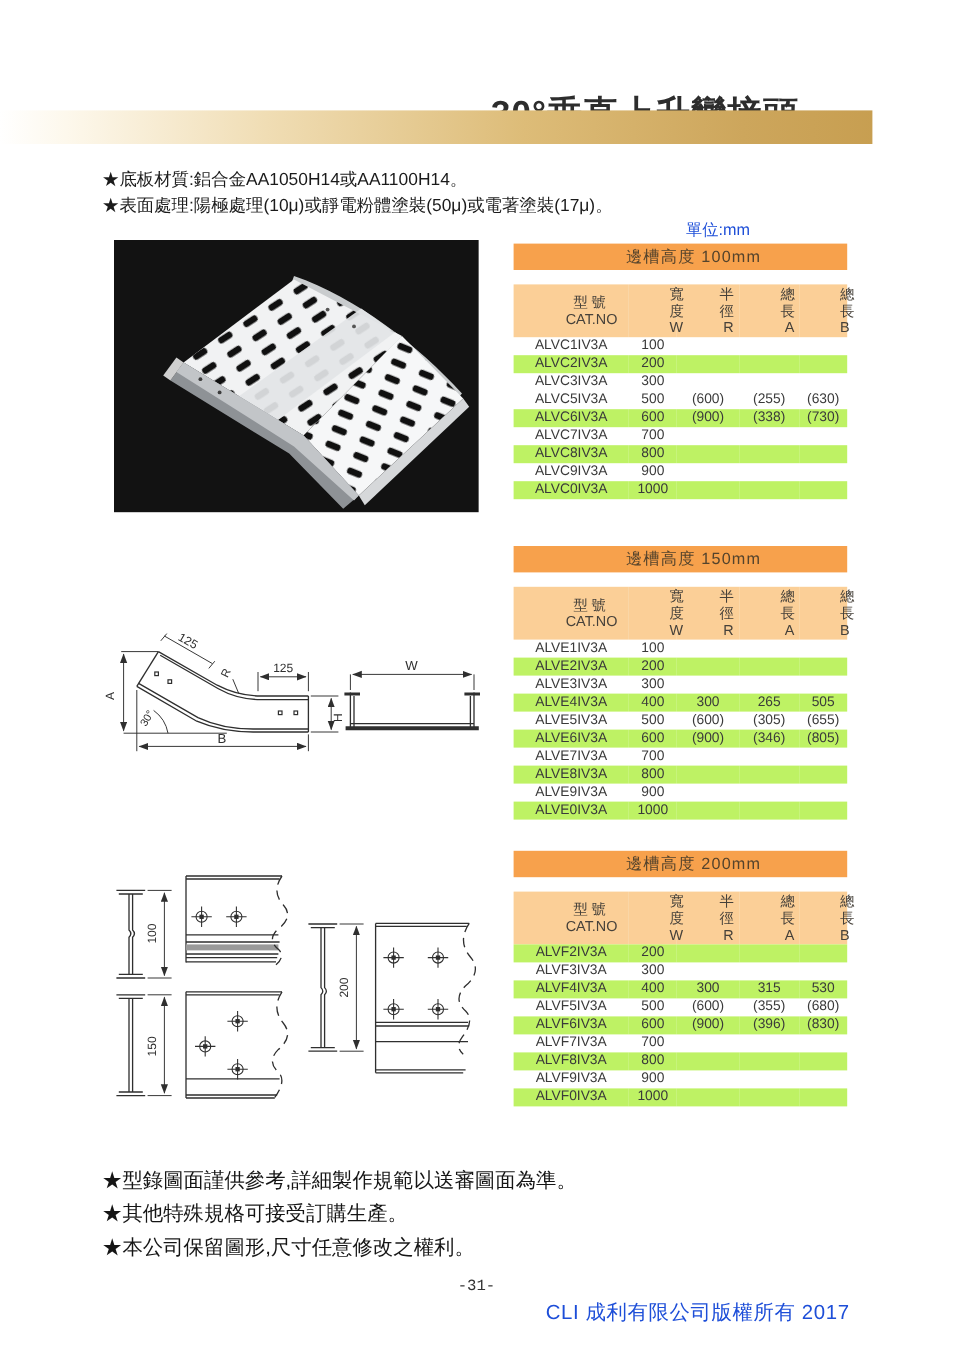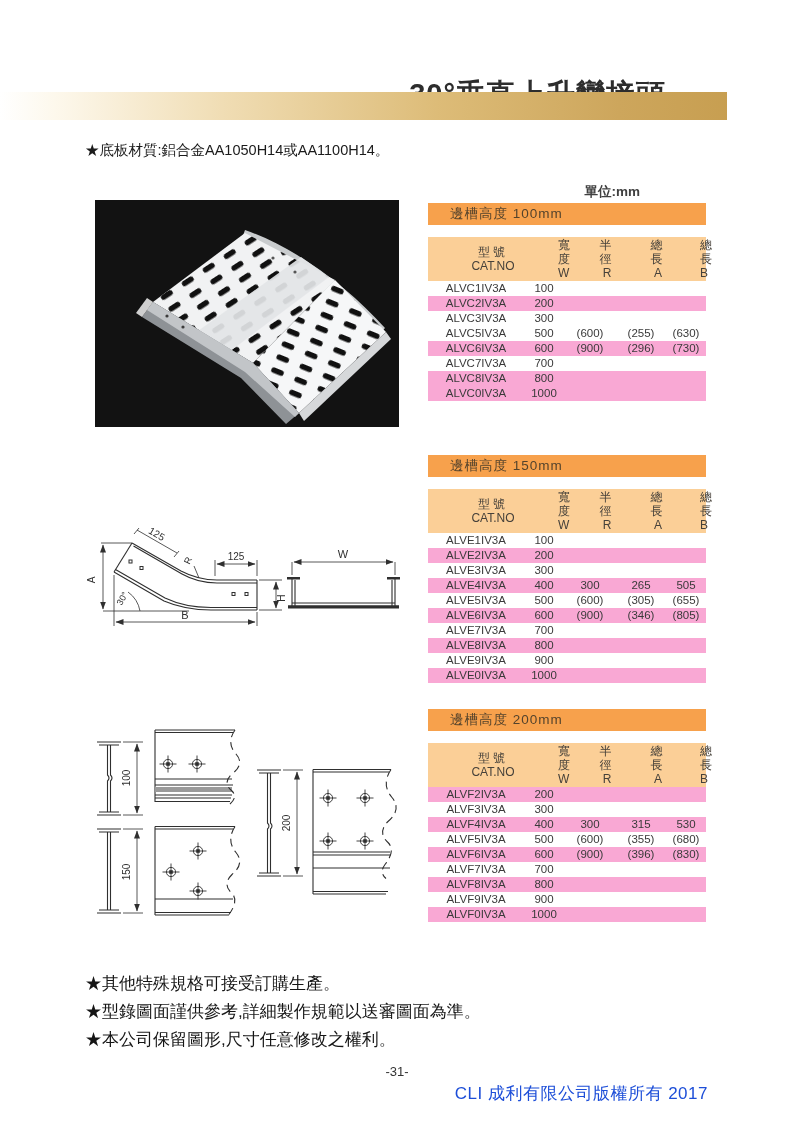--- a/index.html
+++ b/index.html
@@ -3,50 +3,51 @@
 <meta charset="utf-8">
 <style>
   html,body{margin:0;padding:0;background:#ffffff;}
   .page{position:relative;width:727px;height:1123px;background:#fff;overflow:hidden;
         font-family:"Liberation Sans",sans-serif;color:#222;}
   .title{position:absolute;top:56px;right:61px;font-size:29px;font-weight:bold;
          color:#2d2d2d;letter-spacing:1px;white-space:nowrap;}
   .goldbar{position:absolute;top:92px;left:0;width:794px;height:28px;
            background:linear-gradient(90deg,#ffffff 0%,#fdf8ec 7%,#f0ddb4 28%,#ddbc78 55%,#cda65c 78%,#c49a4a 100%);}
   .top-notes{position:absolute;left:85px;top:139px;font-size:14.5px;line-height:22px;color:#1b1b1b;}
-  .unit{position:absolute;top:183px;right:87px;font-size:13.5px;color:#404040;font-weight:bold;}
+  .unit{position:absolute;top:183px;right:102px;font-size:13.5px;color:#1d4ed8;}
   .photo{position:absolute;left:95px;top:200px;width:304px;height:227px;display:block;}
   .drawing1{position:absolute;left:85px;top:520px;width:330px;height:120px;display:block;}
   .drawing2{position:absolute;left:85px;top:727px;width:330px;height:200px;display:block;}
   .tablebox{position:absolute;left:428px;width:278px;}
   .secbar{height:22px;background:#F7A14C;margin-bottom:12px;box-sizing:border-box;
-          padding-left:22px;font-size:13.5px;line-height:22px;color:#54432c;letter-spacing:1px;}
+          padding-left:22px;font-size:13.5px;line-height:22px;color:#54432c;letter-spacing:1px;text-align:center;}
   table.spec{border-collapse:collapse;width:278px;table-layout:fixed;}
   table.spec thead th{background:#FBCF97;font-weight:normal;padding:1px 0;vertical-align:middle;}
   table.spec thead th div{font-size:12px;line-height:14px;color:#46413a;text-align:center;margin-left:34px;}
   table.spec thead th div.zh{letter-spacing:3px;}
   table.spec tbody td{height:15px;line-height:15px;padding:0;font-size:11.5px;color:#3a3a3a;
                       text-align:center;white-space:nowrap;}
-  table.spec tbody tr.alt{background:#f9a8d4;}
+  table.spec tbody tr.alt{background:#bef264;}
   .bottom-notes{position:absolute;left:85px;top:970px;font-size:17px;line-height:28px;color:#151515;}
   .pagenum{position:absolute;top:1064px;left:0;width:794px;text-align:center;
-           font-family:Liberation Sans, sans-serif;font-size:13px;color:#333;}
+           font-family:Liberation Mono, monospace;font-size:13px;color:#333;}
   .copyright{position:absolute;top:1082px;right:19px;font-size:17px;color:#1d4ed8;letter-spacing:0.5px;}
   svg text{font-family:"Liberation Sans",sans-serif;fill:#2f2f2f;}
 </style>
 </head>
 <body>
 
 <div class="page">
 
   <h1 class="title">30°垂直上升彎接頭</h1>
   <div class="goldbar"></div>
 
   <div class="top-notes">
     <div>★底板材質:鋁合金AA1050H14或AA1100H14。</div>
+    <div>★表面處理:陽極處理(10μ)或靜電粉體塗裝(50μ)或電著塗裝(17μ)。</div>
   </div>
 
   <div class="unit">單位:mm</div>
 
   <svg class="photo" viewBox="0 0 304 227">
     <defs>
       <pattern id="slotsA" width="25" height="14" patternUnits="userSpaceOnUse" patternTransform="rotate(-33)">
         <rect x="2" y="4" width="13" height="5.5" rx="2.5" fill="#101010"></rect>
       </pattern>
       <pattern id="slotsB" width="25" height="14" patternUnits="userSpaceOnUse" patternTransform="rotate(22)">
@@ -256,33 +257,40 @@
             <td>ALVC5IV3A</td>
             <td>500</td>
             <td>(600)</td>
             <td>(255)</td>
             <td>(630)</td>
           </tr>
           <tr class="alt">
             <td>ALVC6IV3A</td>
             <td>600</td>
             <td>(900)</td>
-            <td>(296)</td>
+            <td>(338)</td>
             <td>(730)</td>
           </tr>
           <tr>
             <td>ALVC7IV3A</td>
             <td>700</td>
             <td></td>
             <td></td>
             <td></td>
           </tr>
           <tr class="alt">
             <td>ALVC8IV3A</td>
             <td>800</td>
+            <td></td>
+            <td></td>
+            <td></td>
+          </tr>
+          <tr>
+            <td>ALVC9IV3A</td>
+            <td>900</td>
             <td></td>
             <td></td>
             <td></td>
           </tr>
           <tr class="alt">
             <td>ALVC0IV3A</td>
             <td>1000</td>
             <td></td>
             <td></td>
             <td></td>
@@ -496,21 +504,21 @@
             <td>1000</td>
             <td></td>
             <td></td>
             <td></td>
           </tr>
         </tbody>
     </table>
   </section>
 
   <div class="bottom-notes">
+    <div>★型錄圖面謹供參考,詳細製作規範以送審圖面為準。</div>
     <div>★其他特殊規格可接受訂購生產。</div>
-    <div>★型錄圖面謹供參考,詳細製作規範以送審圖面為準。</div>
     <div>★本公司保留圖形,尺寸任意修改之權利。</div>
   </div>
 
   <div class="pagenum">-31-</div>
   <div class="copyright">CLI 成利有限公司版權所有 2017</div>
 
 </div>
 
 </body></html>

